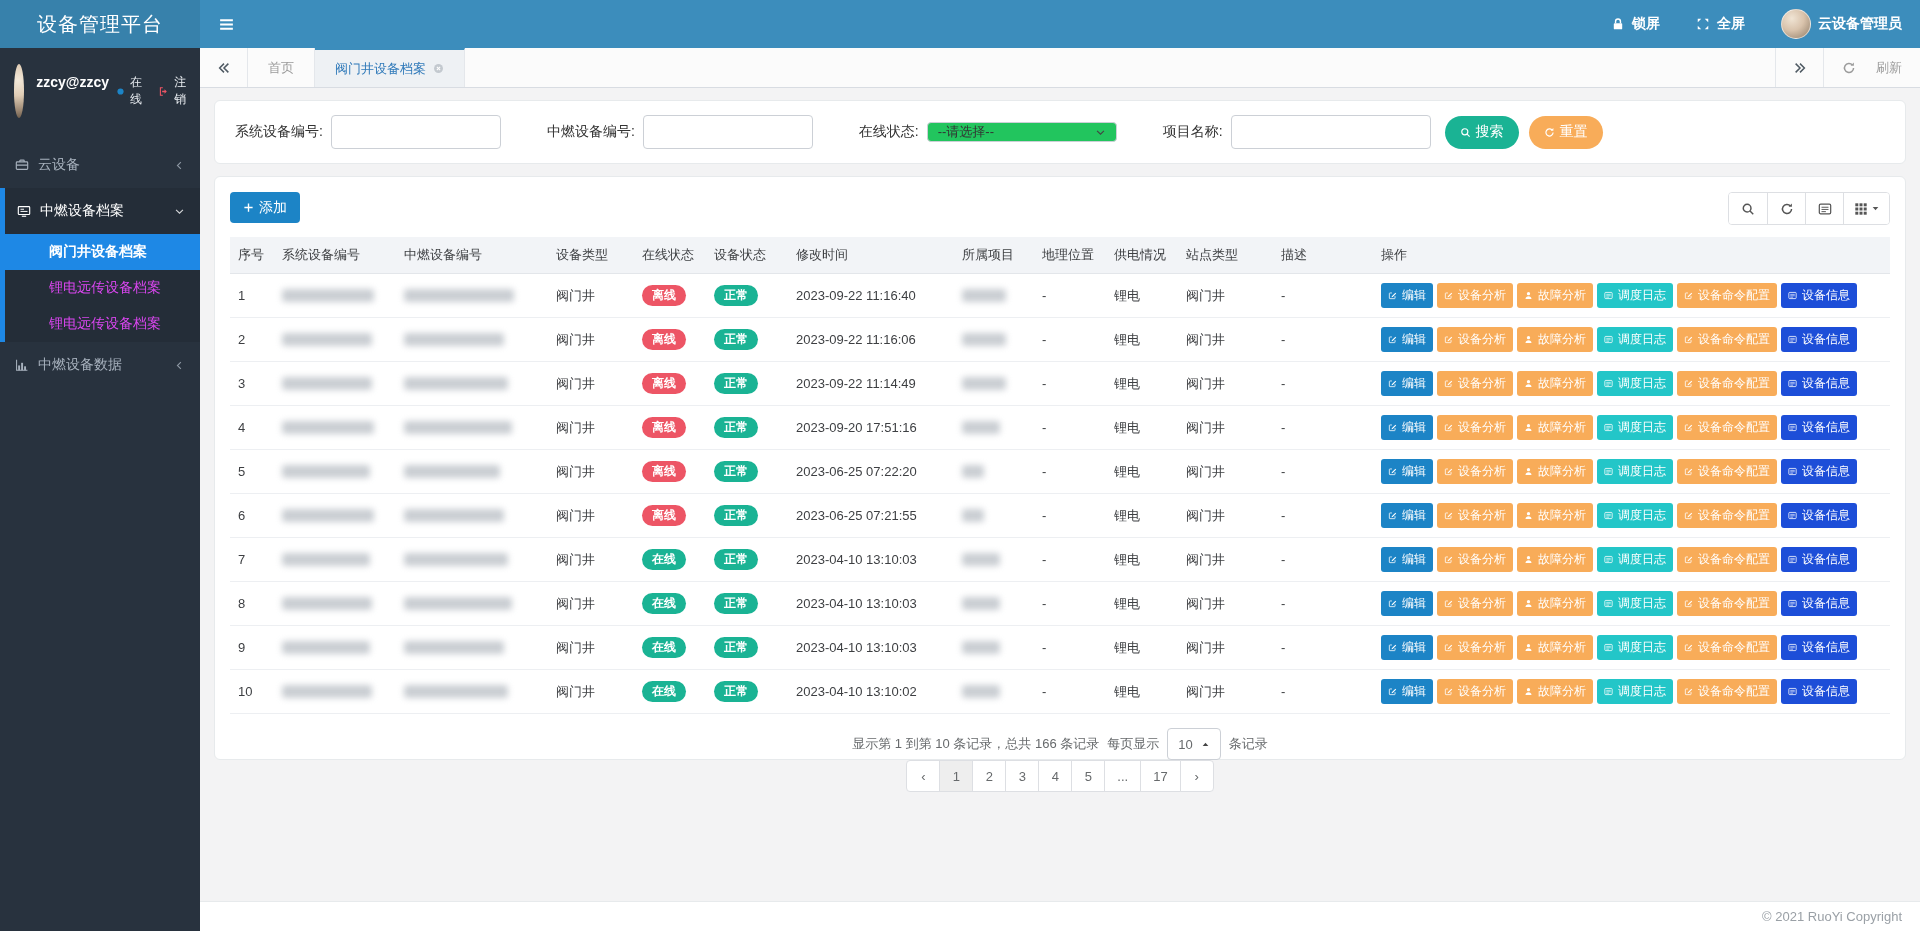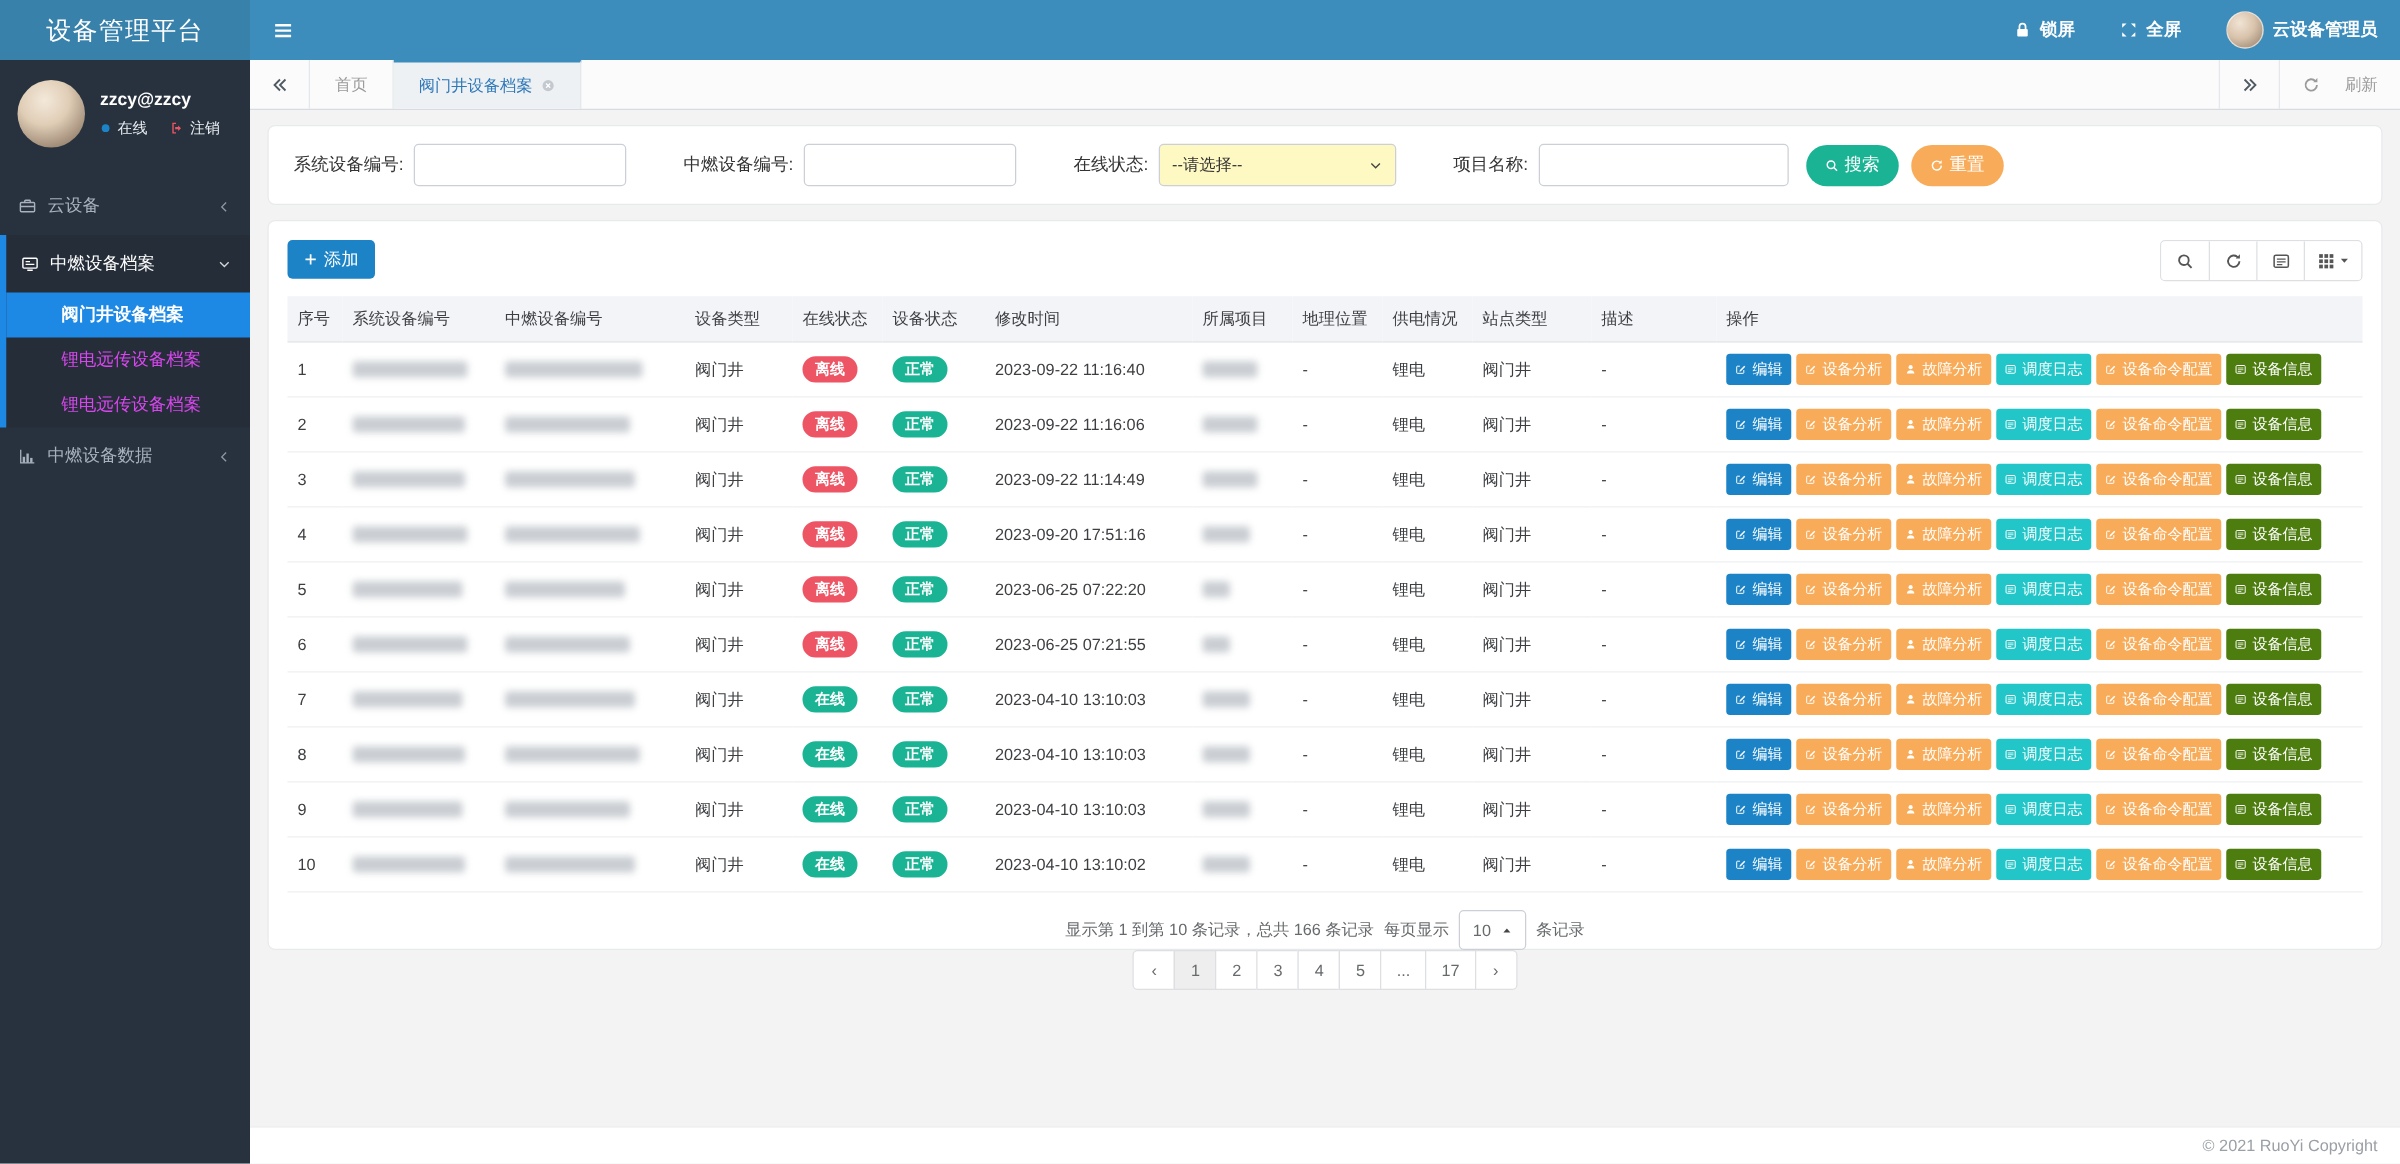--- a/index.html
+++ b/index.html
@@ -16,21 +16,21 @@
   .nav-right { margin-left:auto; display:flex; align-items:center; height:48px; }
   .nav-item { display:flex; align-items:center; gap:7px; padding:0 18px; height:48px; font-weight:bold; font-size:14px; cursor:pointer; }
   .nav-avatar { width:30px; height:30px; border-radius:50%; border:1px solid rgba(255,255,255,.6);
     background:radial-gradient(circle at 35% 30%, #f0e4d4 0%, #d9c3ac 45%, #8d7b66 100%); }
 
   
   .sidebar { position:absolute; top:48px; left:0; width:200px; height:883px; background:#28323e; color:#a7b1bd; }
   .user-panel { display:flex; gap:12px; padding:16px 12px 18px 14px; align-items:center; }
   .user-avatar { width:54px; height:54px; border-radius:50%;
     background:radial-gradient(circle at 40% 30%, #f3e9da 0%, #e0cdb6 40%, #9a8671 80%, #6e5d4c 100%); }
-  .user-meta { display:flex; flex-direction:column; gap:7px; }
+  .user-meta { display:flex; flex-direction:row; gap:7px; }
   .user-name { color:#fff; font-weight:bold; font-size:14px; }
   .user-status { display:flex; align-items:center; gap:5px; font-size:12px; color:#eaeef2; }
   .user-status .gap { width:8px; }
   .menu { list-style:none; margin-top:6px; font-size:14px; }
   .menu-link { display:flex; align-items:center; gap:9px; padding:14px 15px; color:#a7b1bd; cursor:pointer; }
   .menu-link .chev { margin-left:auto; opacity:.8; }
   .menu-group.expanded { border-left:5px solid #1e88e5; background:#242d38; }
   .menu-group.expanded > .menu-link { color:#fff; padding-left:12px; }
   .submenu { list-style:none; }
   .submenu-link { display:block; padding:9px 10px 9px 44px; color:#d946ef; font-size:14px; cursor:pointer; }
@@ -48,22 +48,22 @@
   .tab-refresh { display:flex; align-items:center; gap:20px; padding:0 18px; color:#9b9b9b; font-size:13px; border-left:1px solid #e4e7eb; cursor:pointer; }
 
   
   .content { flex:1; padding:12px 14px 0 14px; }
   .panel { background:#fff; border:1px solid #e7eaec; border-radius:6px; }
 
   .search-panel { padding:14px 20px; display:flex; align-items:center; }
   .fgroup { display:flex; align-items:center; margin-right:46px; }
   .fgroup label { margin-right:8px; color:#333; font-size:14px; white-space:nowrap; }
   .finput { width:170px; height:34px; border:1px solid #ccd0d6; border-radius:4px; padding:0 10px; font-size:13px; outline:none; }
-  .fselect { width:190px; height:34px; border:1px solid #ccd0d6; border-radius:4px; padding:0 10px;
-    display:flex; align-items:center; justify-content:space-between; font-size:13px; color:#333; cursor:pointer; background:#fef9c3; }
+  .fselect { width:190px; height:20px; border:1px solid #ccd0d6; border-radius:4px; padding:0 10px;
+    display:flex; align-items:center; justify-content:space-between; font-size:13px; color:#333; cursor:pointer; background:#22c55e; }
   .btn { display:inline-flex; align-items:center; gap:5px; border:none; color:#fff; cursor:pointer;
     font-family:inherit; }
   .btn-search { background:#1ab394; border-radius:17px; height:33px; padding:0 15px; font-size:14px; margin-left:14px; }
   .btn-reset  { background:#f8ac59; border-radius:17px; height:33px; padding:0 15px; font-size:14px; margin-left:10px; }
 
   .table-panel { margin-top:12px; height:584px; padding:15px; position:relative; }
   .panel-toolbar { display:flex; justify-content:space-between; align-items:flex-start; margin-bottom:12px; }
   .btn-add { background:#1c84c6; border-radius:4px; height:31px; padding:0 13px; font-size:14px; }
   .tool-group { display:flex; border:1px solid #dddfe3; border-radius:4px; overflow:hidden; }
   .tool-btn { width:38px; height:31px; background:#fff; display:flex; align-items:center; justify-content:center;
@@ -72,21 +72,21 @@
 
   table.grid { width:100%; border-collapse:collapse; font-size:13px; table-layout:fixed; }
   .grid th { background:#f2f4f7; color:#3d3f42; font-weight:normal; text-align:left; padding:9px 8px;
     border-bottom:1px solid #e3e6ea; white-space:nowrap; }
   .grid td { padding:9px 8px; border-bottom:1px solid #edeff2; color:#3d3f42; white-space:nowrap; }
   .blurblock { height:13px; border-radius:3px; background:#bdc2c8; filter:blur(3px); opacity:.8; }
   .badge { display:inline-block; padding:3px 10px; border-radius:11px; color:#fff; font-size:12px; font-weight:bold; line-height:15px; }
   .badge-red { background:#ed5565; }
   .badge-green { background:#1ab394; }
   .btn-action { border-radius:3px; font-size:12px; padding:4px 7px; margin-right:4px; white-space:nowrap; }
-  .ab-blue { background:#1c84c6; } .ab-orange { background:#f8ac59; } .ab-cyan { background:#23c6c8; } .ab-green { background:#4d7c0f; }
+  .ab-blue { background:#1c84c6; } .ab-orange { background:#f8ac59; } .ab-cyan { background:#23c6c8; } .ab-green { background:#1d4ed8; }
 
   .table-footer { display:flex; justify-content:space-between; align-items:center; margin-top:14px; color:#676a6c; font-size:13px;flex-direction:column; }
   .tf-left { display:flex; align-items:center; gap:8px; }
   .pagesize { display:flex; align-items:center; gap:8px; border:1px solid #ccd0d6; border-radius:4px;
     height:32px; padding:0 10px; color:#676a6c; cursor:pointer; background:#fff; }
   .pager { display:flex; list-style:none; }
   .page-btn { border:1px solid #dddfe3; margin-left:-1px; min-width:34px; height:32px; padding:0 12px;
     display:flex; align-items:center; justify-content:center; background:#fff; color:#676a6c; cursor:pointer; font-size:13px; }
   .page-btn:first-child { border-radius:4px 0 0 4px; margin-left:0; }
   .page-btn:last-child { border-radius:0 4px 4px 0; }

